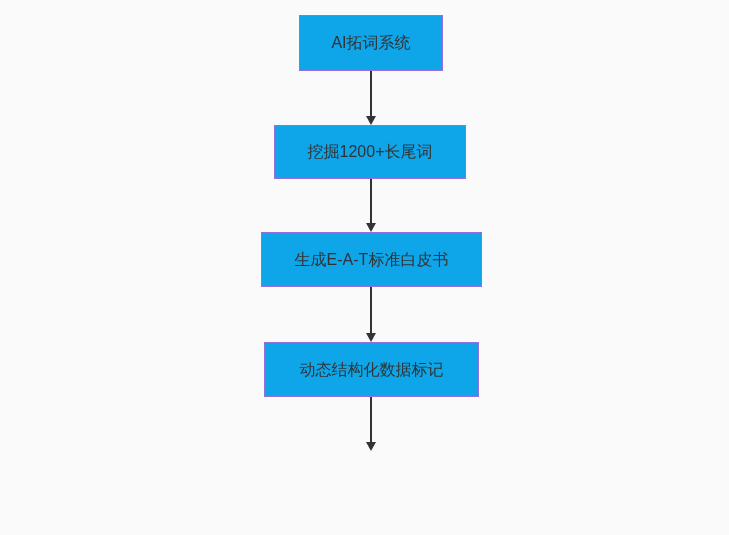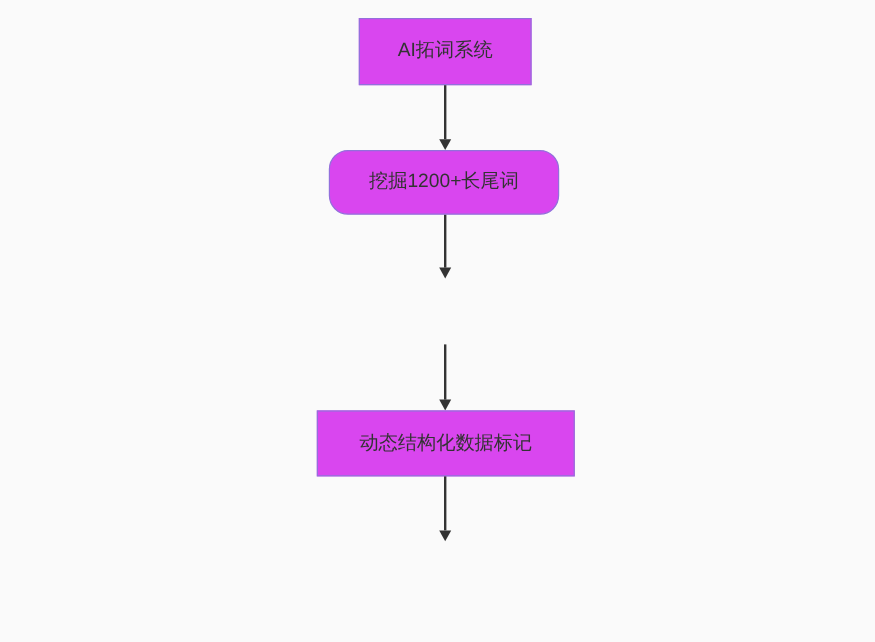--- a/index.html
+++ b/index.html
@@ -15,33 +15,33 @@
   .canvas {
     position: relative;
     width: 729px;
     height: 535px;
     overflow: hidden;
     background: #fafafa;
   }
   .node {
     position: absolute;
     box-sizing: border-box;
-    background: #d946ef;
+    background: #0ea5e9;
     border: 1.5px solid #9370DB;
     display: flex;
     align-items: center;
     justify-content: center;
     color: #333333;
     font-size: 16px;
     line-height: 1.2;
     text-align: center;
     white-space: nowrap;
   }
   #n1 { left: 299px; top: 15px;  width: 144px; height: 56px; }
-  #n2 { left: 274px; top: 125px; width: 192px; height: 54px; border-radius: 16px; }
+  #n2 { left: 274px; top: 125px; width: 192px; height: 54px; }
   #n3 { left: 261px; top: 232px; width: 221px; height: 55px; }
   #n4 { left: 264px; top: 342px; width: 215px; height: 55px; }
   #n5 { left: 253px; top: 451px; width: 235px; height: 55px; }
 
   .arrow {
     position: absolute;
     left: 366px;
     width: 10px;
     display: flex;
     flex-direction: column;
@@ -80,20 +80,23 @@
 
   <div class="node" id="n2">
     <span>挖掘1200+长尾词</span>
   </div>
 
   <div class="arrow" id="a2">
     <div class="shaft"></div>
     <div class="head"></div>
   </div>
 
+  <div class="node" id="n3">
+    <span>生成E-A-T标准白皮书</span>
+  </div>
 
   <div class="arrow" id="a3">
     <div class="shaft"></div>
     <div class="head"></div>
   </div>
 
   <div class="node" id="n4">
     <span>动态结构化数据标记</span>
   </div>
 

